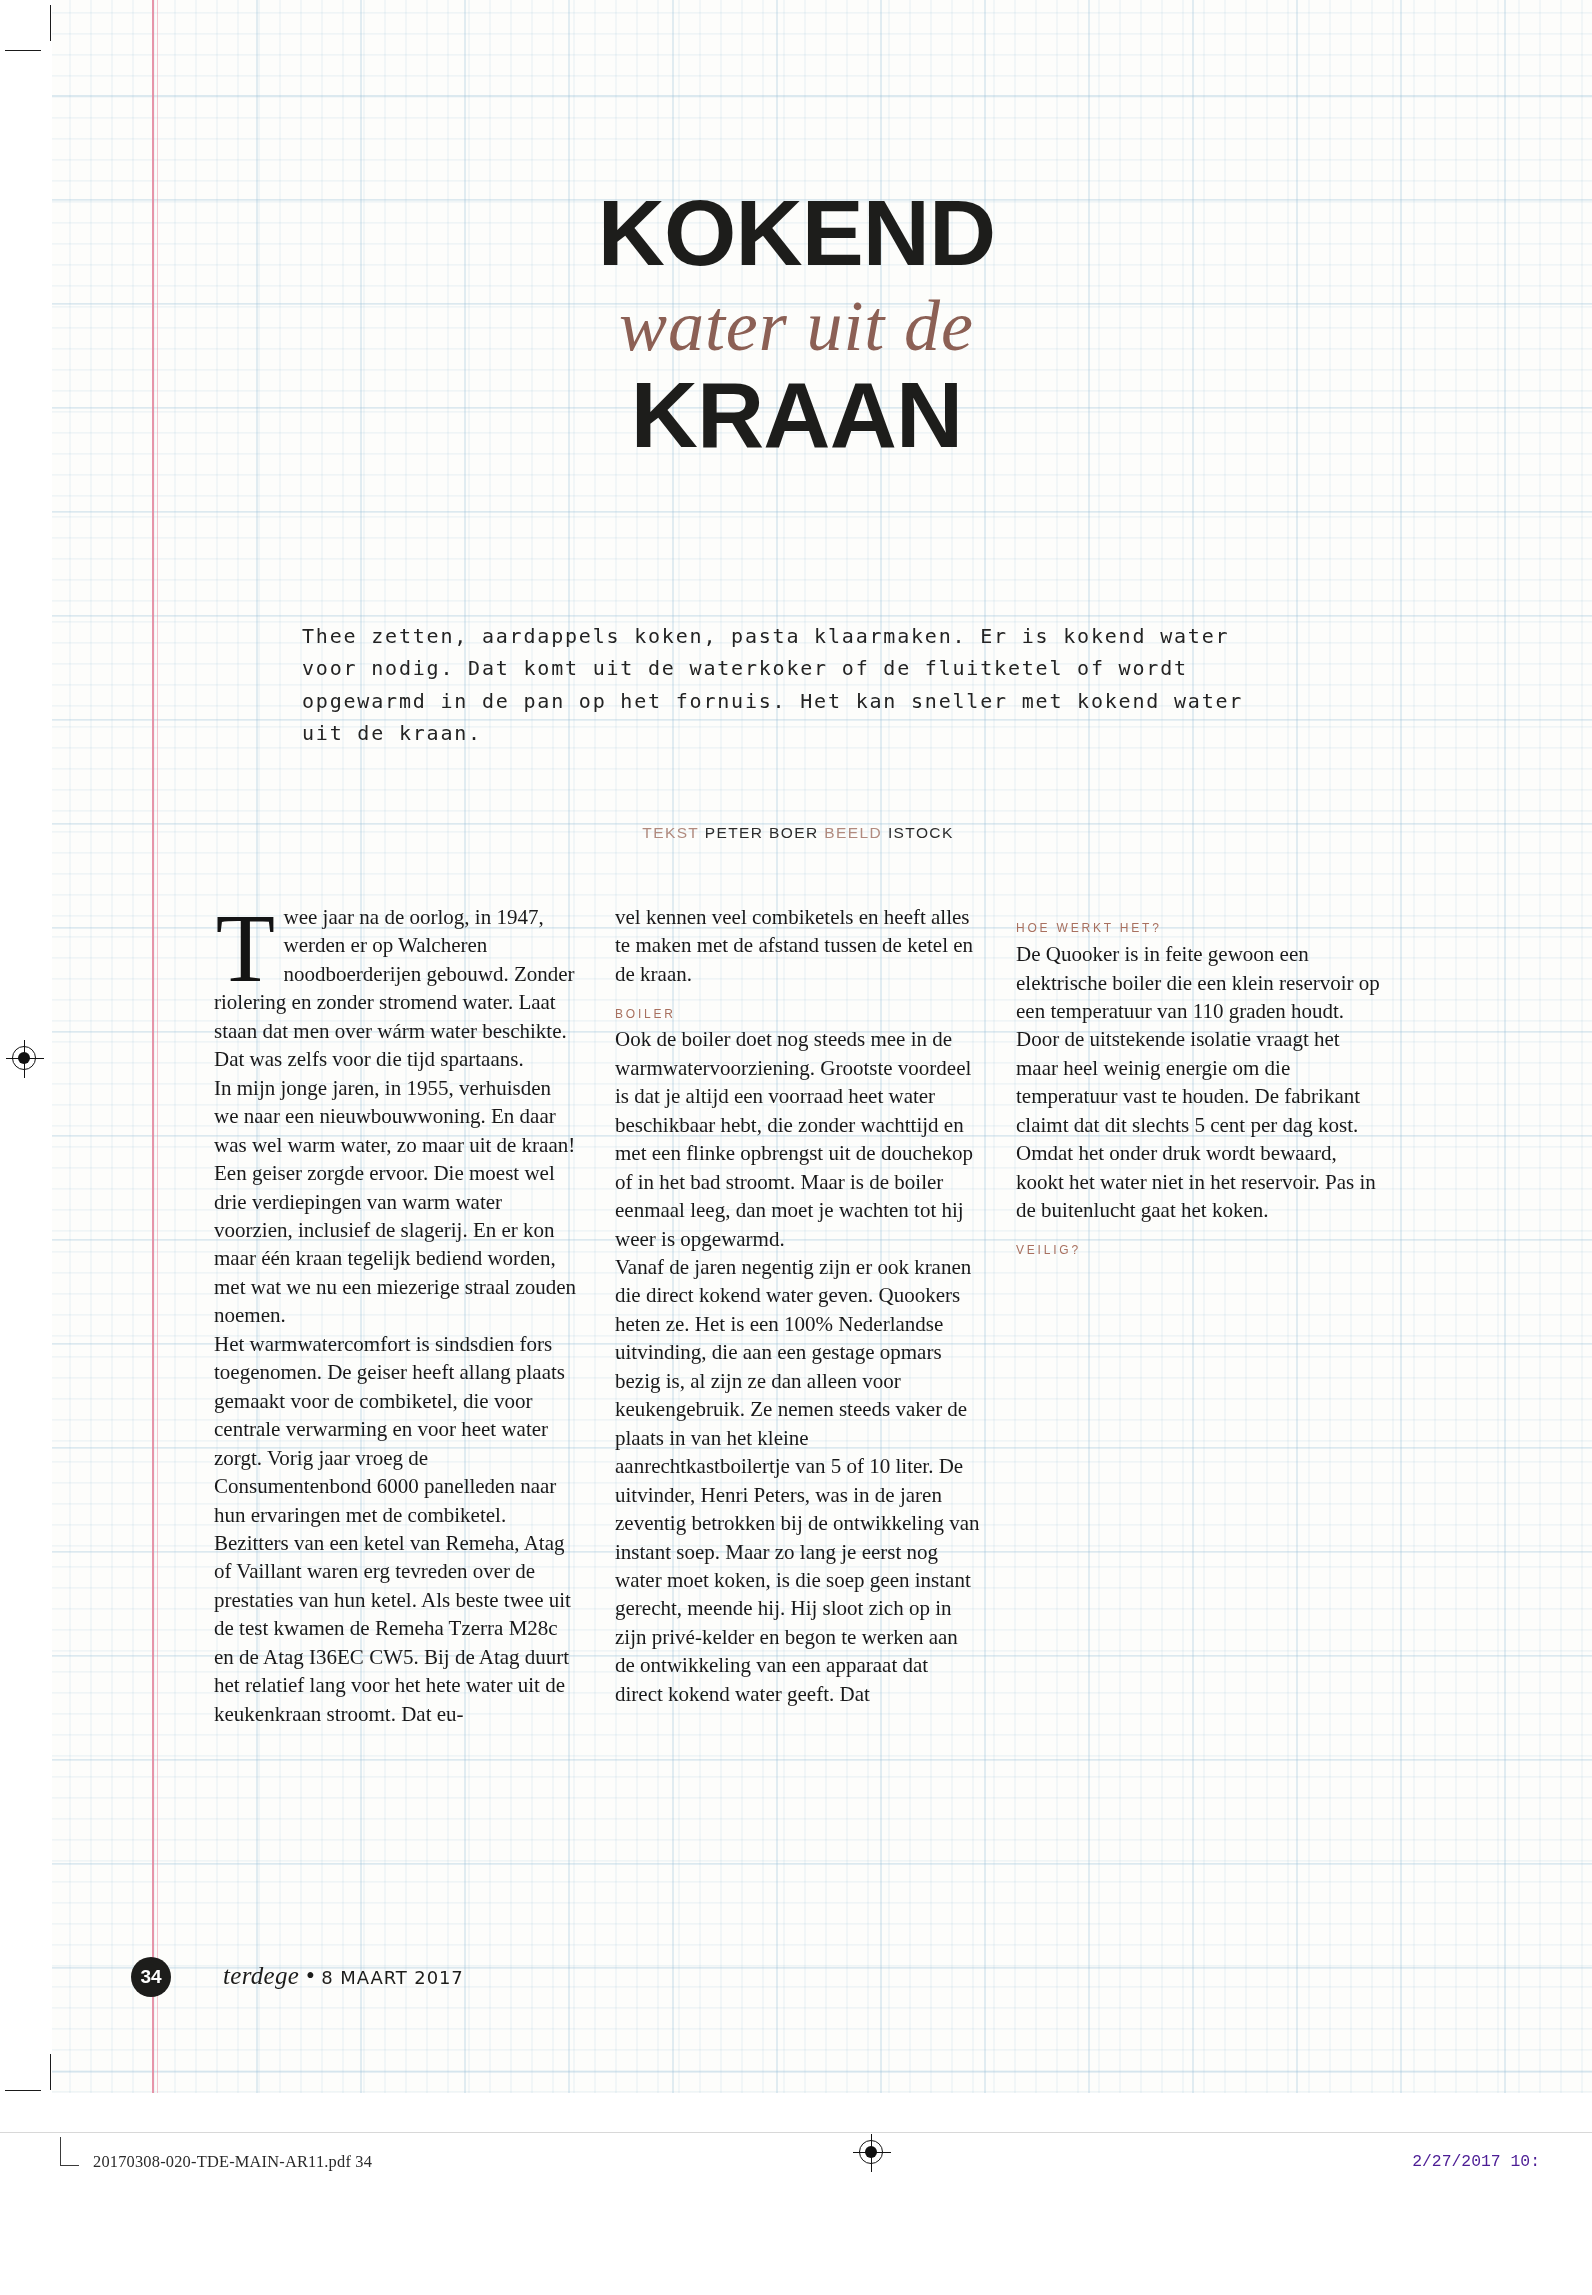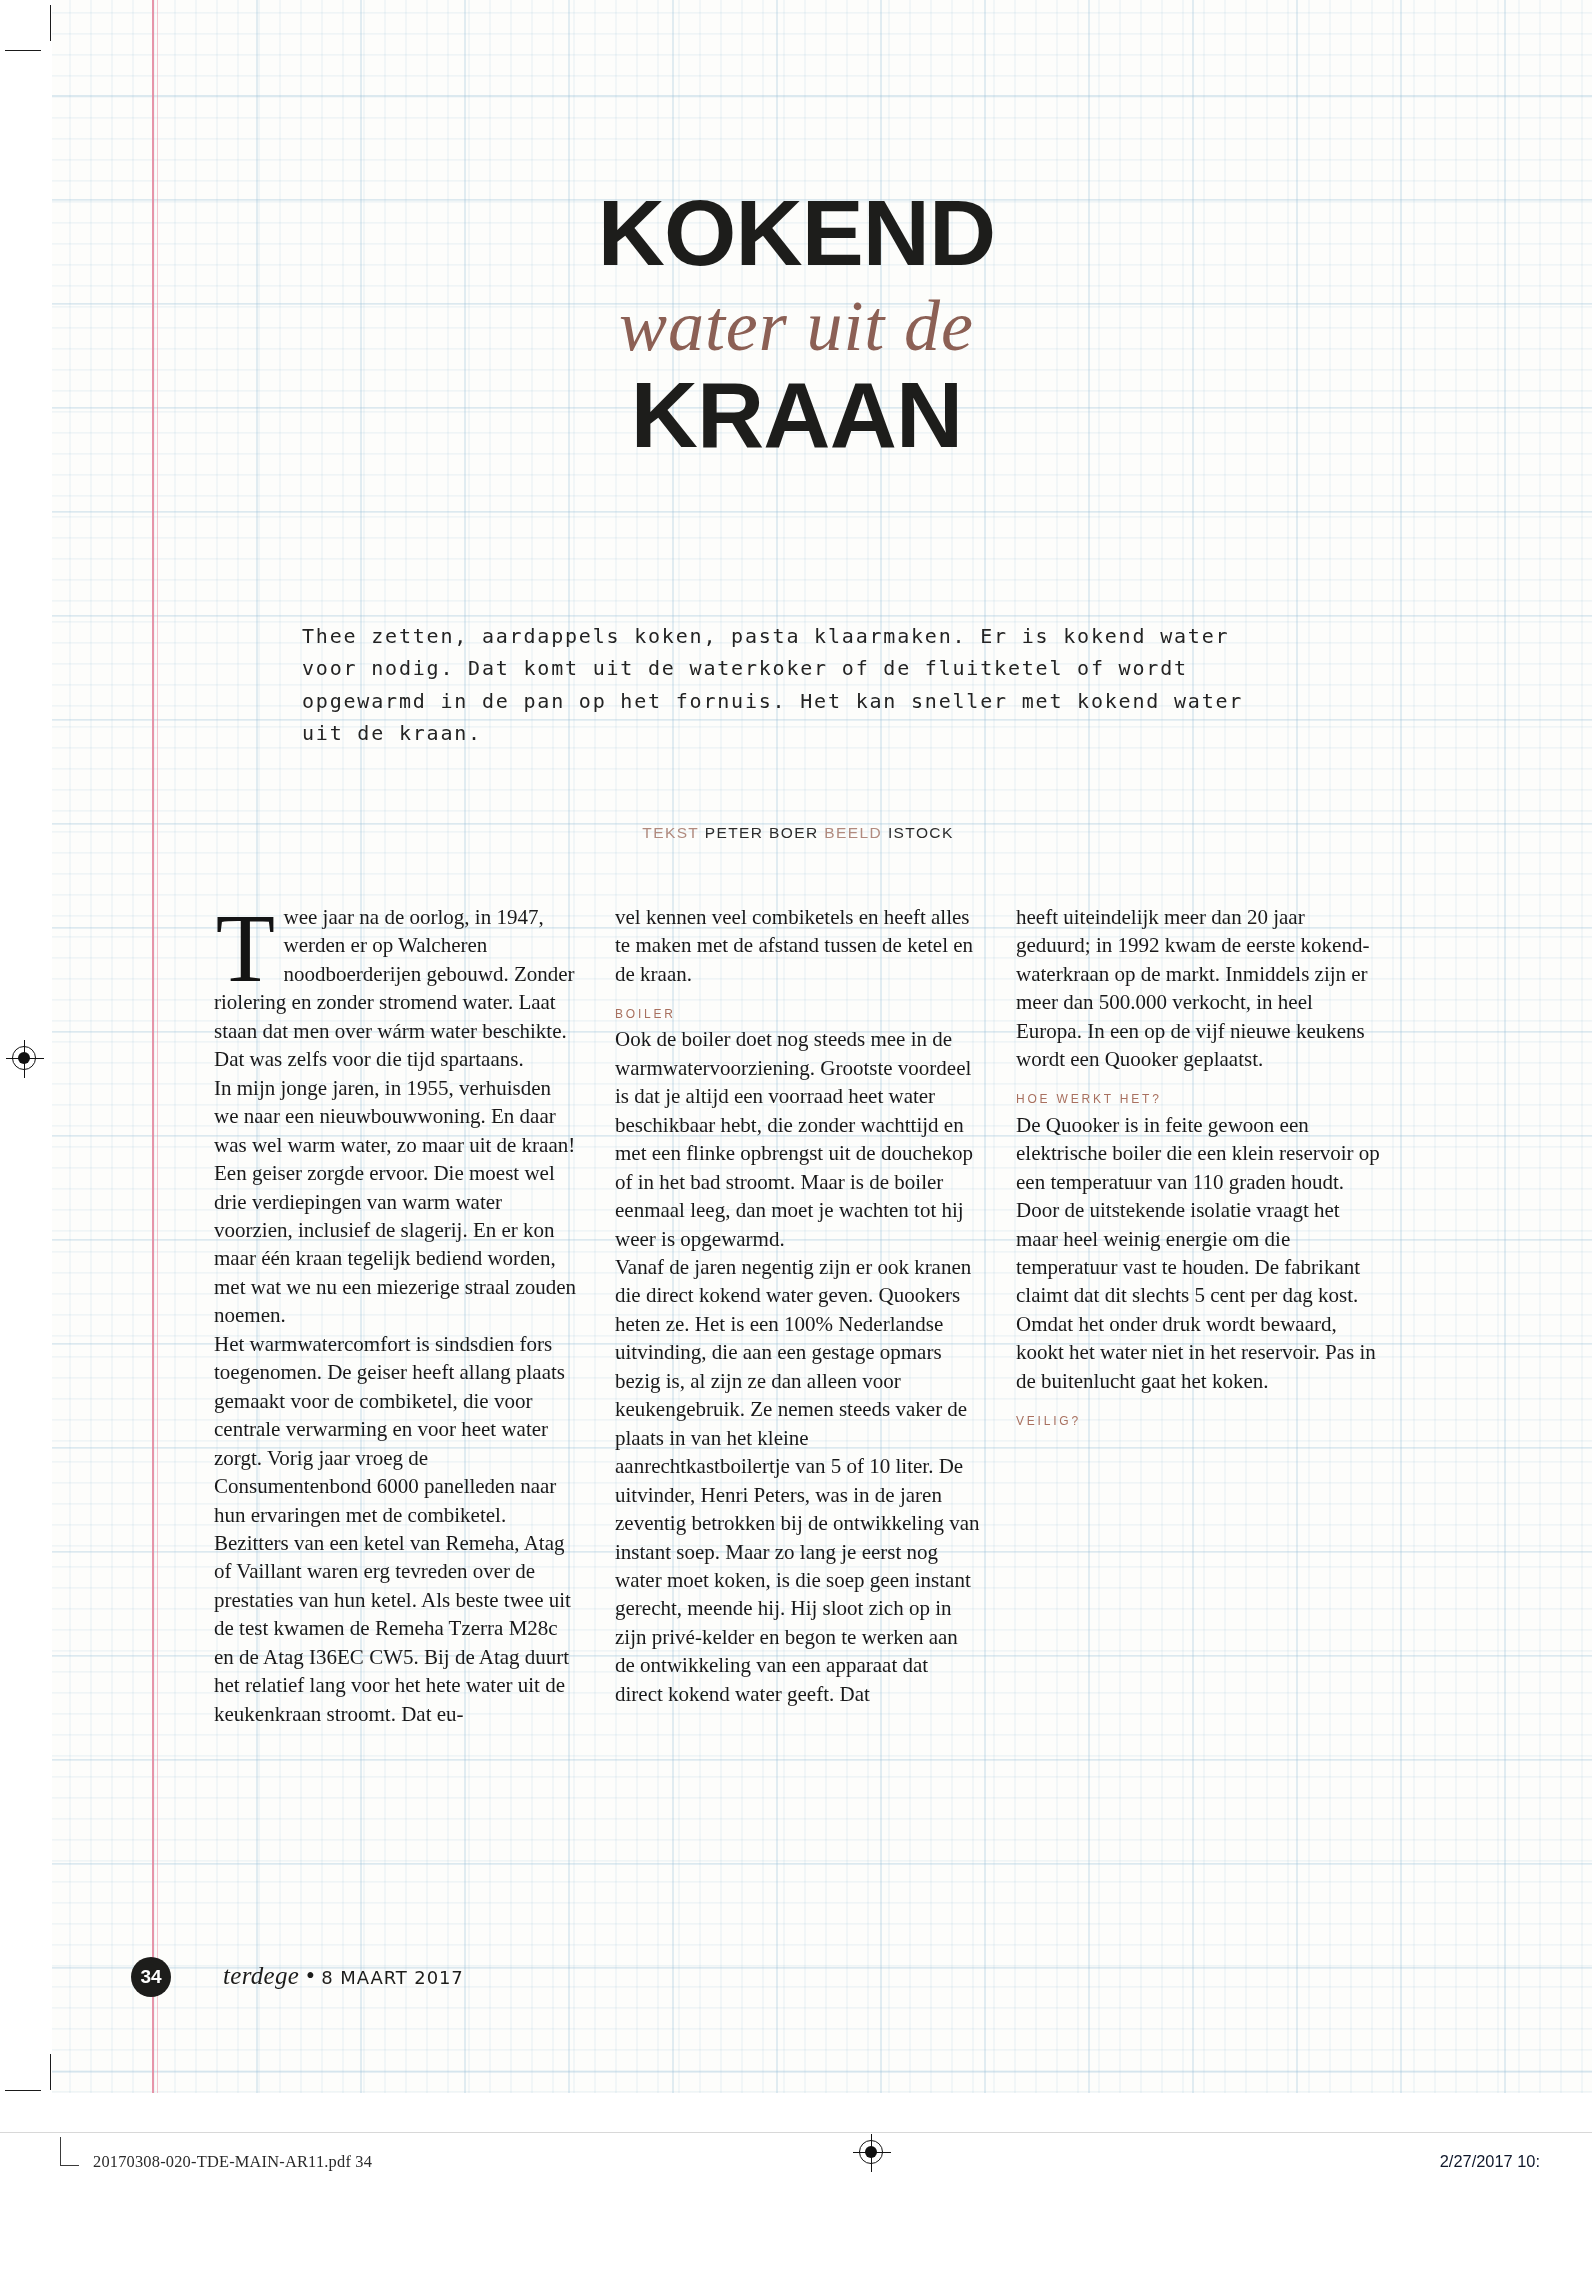--- a/index.html
+++ b/index.html
@@ -234,23 +234,23 @@
     top: 19px;
     font-family: "Liberation Serif", serif;
     font-size: 16.4px;
     color: #2a2a2a;
     letter-spacing: 0.2px;
   }
   .slug-right {
     position: absolute;
     right: 52px;
     top: 19px;
-    font-family: Liberation Sans, sans-serif;
+    font-family: Liberation Mono, monospace;
     font-size: 16.4px;
-    color: #0f172a;
+    color: #4c1d95;
   }
   .slug-tick {
     position: absolute;
     background: #3a3a3a;
   }
 </style>
 </head>
 <body>
 
 <div class="page">
@@ -297,21 +297,20 @@
     </div>
 
     <div class="col">
       <p>vel kennen veel combiketels en heeft alles te maken met de afstand tussen de ketel en de kraan.</p>
       <div class="subhead">BOILER</div>
       <p>Ook de boiler doet nog steeds mee in de warmwatervoorziening. Grootste voordeel is dat je altijd een voorraad heet water beschikbaar hebt, die zonder wachttijd en met een flinke opbrengst uit de douchekop of in het bad stroomt. Maar is de boiler eenmaal leeg, dan moet je wachten tot hij weer is opgewarmd.</p>
       <p>Vanaf de jaren negentig zijn er ook kranen die direct kokend water geven. Quookers heten ze. Het is een 100% Nederlandse uitvinding, die aan een gestage opmars bezig is, al zijn ze dan alleen voor keukengebruik. Ze nemen steeds vaker de plaats in van het kleine aanrechtkastboilertje van 5 of 10 liter. De uitvinder, Henri Peters, was in de jaren zeventig betrokken bij de ontwikkeling van instant soep. Maar zo lang je eerst nog water moet koken, is die soep geen instant gerecht, meende hij. Hij sloot zich op in zijn privé-kelder en begon te werken aan de ontwikkeling van een apparaat dat direct kokend water geeft. Dat</p>
     </div>
 
     <div class="col">
-      <p>heeft uiteindelijk meer dan 20 jaar geduurd; in 1992 kwam de eerste kokend-waterkraan op de markt. Inmiddels zijn er meer dan 500.000 verkocht, in heel Europa. In een op de vijf nieuwe keukens wordt een Quooker geplaatst.</p>
       <div class="subhead">HOE WERKT HET?</div>
       <p>De Quooker is in feite gewoon een elektrische boiler die een klein reservoir op een temperatuur van 110 graden houdt. Door de uitstekende isolatie vraagt het maar heel weinig energie om die temperatuur vast te houden. De fabrikant claimt dat dit slechts 5 cent per dag kost. Omdat het onder druk wordt bewaard, kookt het water niet in het reservoir. Pas in de buitenlucht gaat het koken.</p>
       <div class="subhead">VEILIG?</div>
     </div>
 
   </div>
 
   <div class="folio">34</div>
   <div class="folio-text">
     <span>terdege</span>

